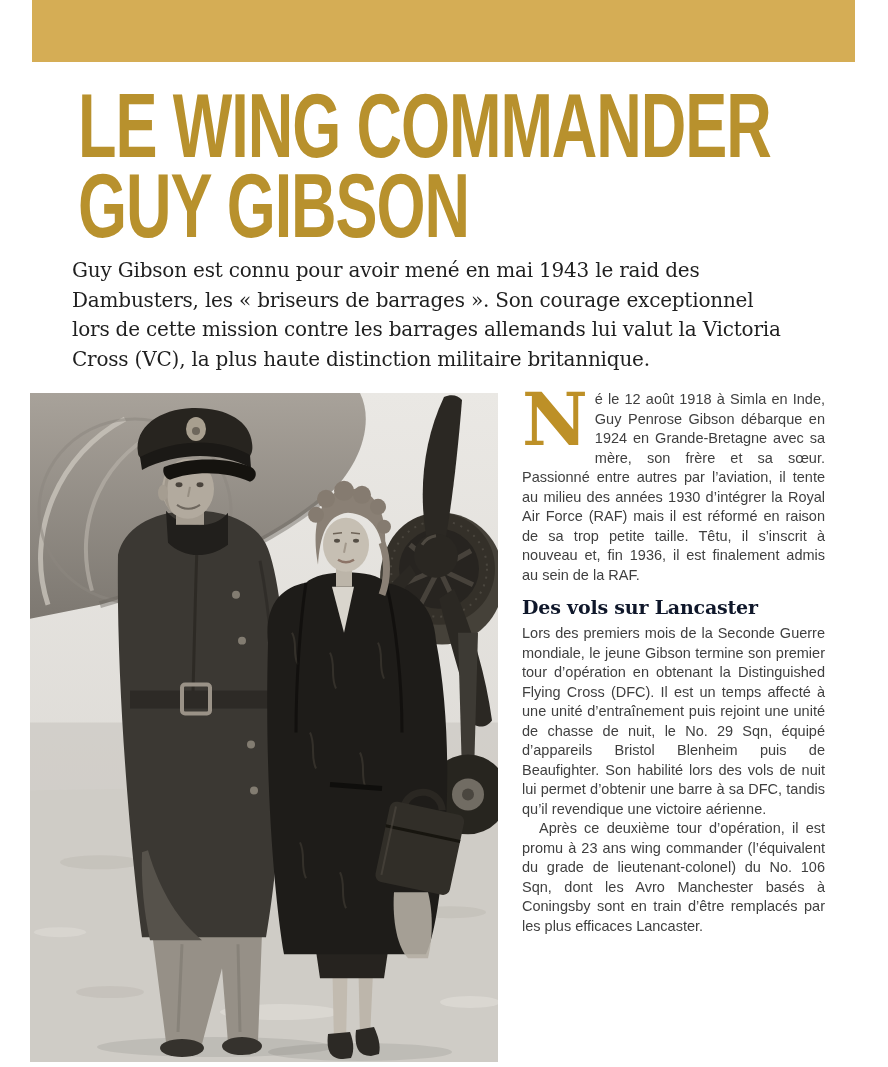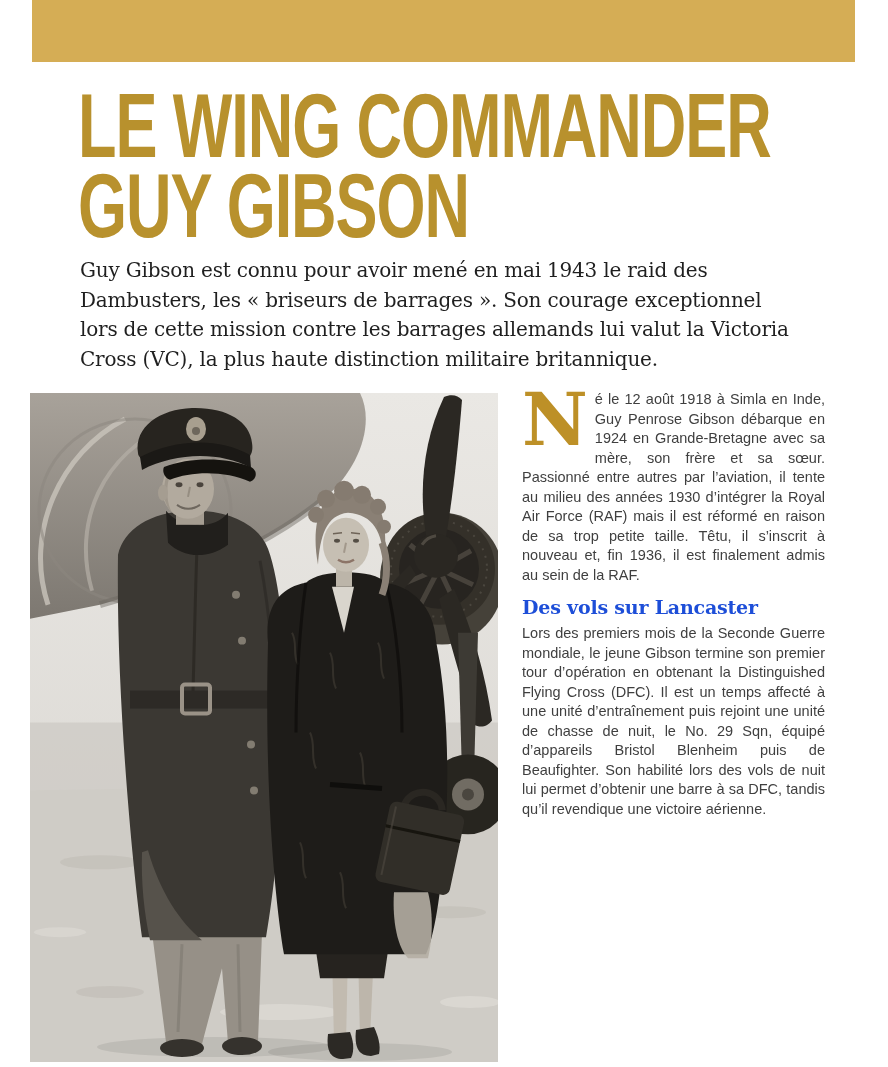--- a/index.html
+++ b/index.html
@@ -13,21 +13,21 @@
     background:#d5ad55;
   }
   .title{
     position:absolute;left:78px;top:86px;margin:0;
     color:#b8912d;font-family:"Liberation Sans",sans-serif;
     font-weight:700;font-size:90px;line-height:80px;letter-spacing:-1.5px;
     transform:scaleX(0.70);transform-origin:0 0;white-space:nowrap;
   }
   .title .tl{display:block;}
   .intro{
-    position:absolute;left:80px;top:256px;width:716px;margin:0;
+    position:absolute;left:72px;top:256px;width:716px;margin:0;
     font-family:"DejaVu Serif","Liberation Serif",serif;
     font-size:20px;line-height:29.5px;color:#1f1f1f;letter-spacing:-0.2px;
   }
   .photo{
     position:absolute;left:30px;top:393px;width:468px;height:669px;margin:0;
     background:#dcdad6;overflow:hidden;
   }
   .photo svg{display:block;width:100%;height:100%;}
   .col{
     position:absolute;left:522px;top:390px;width:303px;
@@ -37,21 +37,21 @@
   .col p{margin:0;}
   .pind{text-indent:17px;}
   .dropcap{
     float:left;font-family:"DejaVu Serif","Liberation Serif",serif;
     font-weight:700;font-size:72px;line-height:54px;height:56px;
     color:#bd9027;margin:3px 7px 0 0;
   }
   .subhead{
     margin:11px 0 6px 0;
     font-family:"DejaVu Serif","Liberation Serif",serif;
-    font-weight:700;font-size:19px;line-height:22px;color:#1d4ed8;
+    font-weight:700;font-size:19px;line-height:22px;color:#0f172a;
     text-align:left;letter-spacing:-0.2px;
   }
 </style>
 </head>
 <body>
 
 <div class="page">
 
   <div class="top-bar"></div>
 
@@ -207,16 +207,17 @@
       </g>
 
       <path d="M364,500 C362,530 368,556 378,566 L398,566 C404,540 402,515 398,500 Z" fill="#b4aea3" opacity="0.9"></path>
     </svg>
   </figure>
 
   <div class="col">
     <p class="p1"><span class="dropcap">N</span><span>é le 12 août 1918 à Simla en Inde, Guy Penrose Gibson débarque en 1924 en Grande-Bretagne avec sa mère, son frère et sa sœur. Passionné entre autres par l’aviation, il tente au milieu des années 1930 d’intégrer la Royal Air Force (RAF) mais il est réformé en raison de sa trop petite taille. Têtu, il s’inscrit à nouveau et, fin 1936, il est finalement admis au sein de la RAF.</span></p>
     <h2 class="subhead">Des vols sur Lancaster</h2>
     <p>Lors des premiers mois de la Seconde Guerre mondiale, le jeune Gibson termine son premier tour d’opération en obtenant la Distinguished Flying Cross (DFC). Il est un temps affecté à une unité d’entraînement puis rejoint une unité de chasse de nuit, le No. 29 Sqn, équipé d’appareils Bristol Blenheim puis de Beaufighter. Son habilité lors des vols de nuit lui permet d’obtenir une barre à sa DFC, tandis qu’il revendique une victoire aérienne.</p>
+    <p class="pind">Après ce deuxième tour d’opération, il est promu à 23 ans wing commander (l’équivalent du grade de lieutenant-colonel) du No. 106 Sqn, dont les Avro Manchester basés à Coningsby sont en train d’être remplacés par les plus efficaces Lancaster.</p>
 
   </div>
 
 </div>
 
 </body></html>

